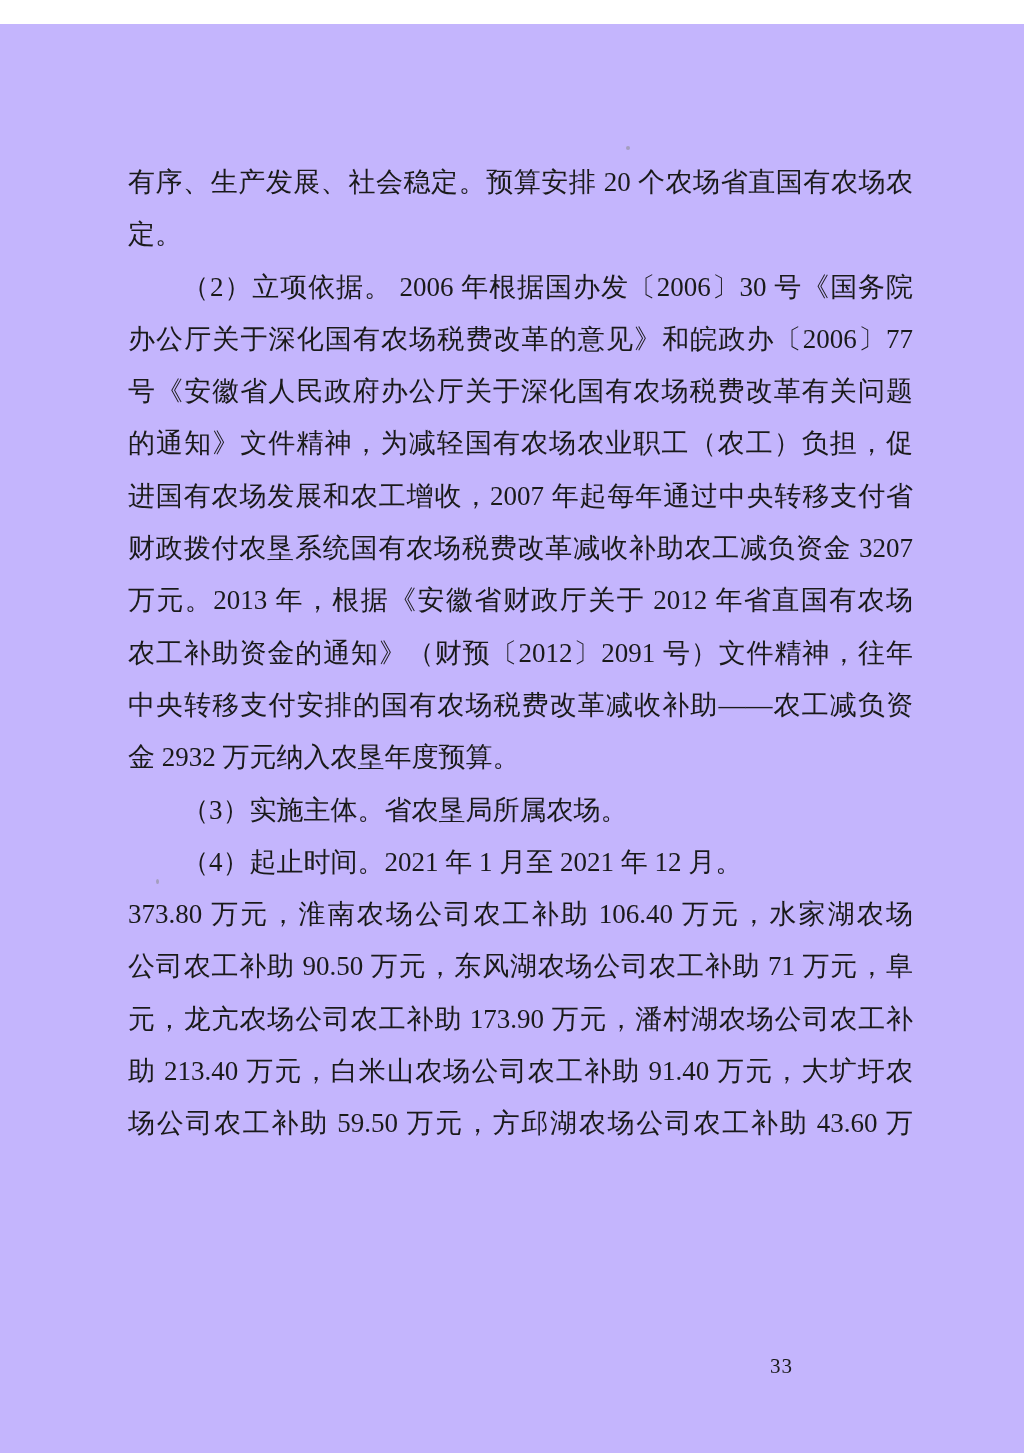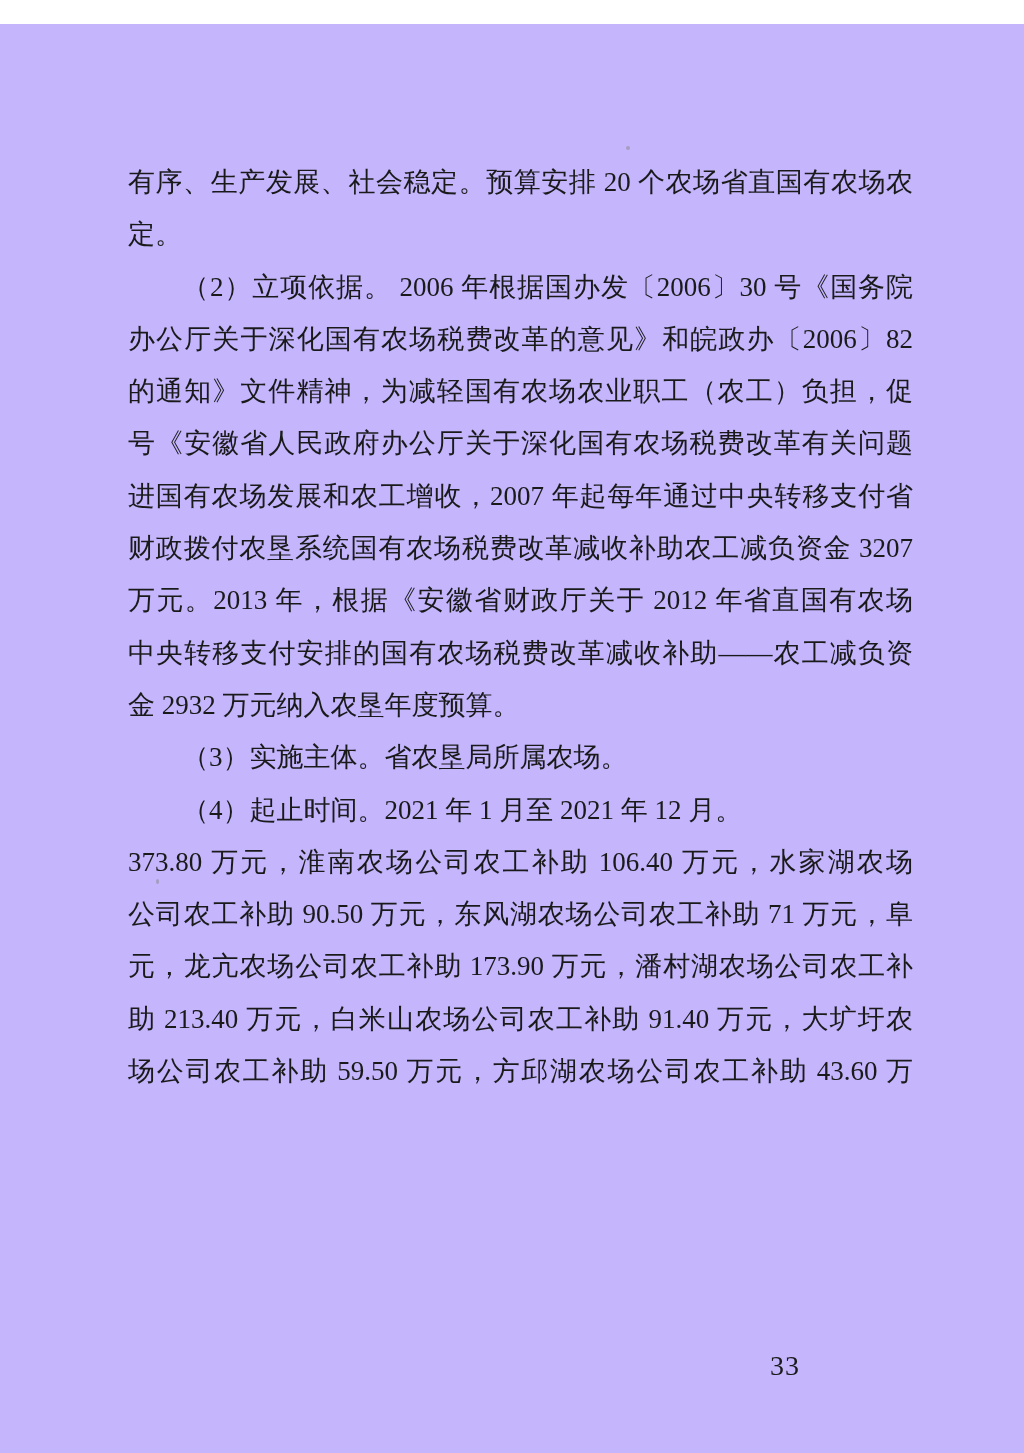--- a/index.html
+++ b/index.html
@@ -35,21 +35,21 @@
     text-align-last: justify;
     text-justify: inter-character;
   }
   .line.ind {
     text-indent: 54px;
   }
   .page-number {
     position: absolute;
     left: 770px;
     top: 1330px;
-    font-size: 28px;
+    font-size: 21px;
     line-height: 24px;
     color: #1a1a1a;
     letter-spacing: 1px;
   }
   .speck {
     position: absolute;
     background: #8a8a8a;
     border-radius: 50%;
     opacity: 0.55;
   }
@@ -57,26 +57,27 @@
   .speck.s2 { left: 156px; top: 855px; width: 3px; height: 5px; }
 </style>
 </head>
 <body>
 
 <div class="sheet" style="background: #c4b5fd; margin-top: 24px;">
   <div class="text-block" style="color: rgb(26, 26, 26);">
       <div class="line j">有序、生产发展、社会稳定。预算安排 20 个农场省直国有农场农</div>
       <div class="line">定。</div>
       <div class="line j ind">（2）立项依据。 2006 年根据国办发〔2006〕30 号《国务院</div>
-      <div class="line j">办公厅关于深化国有农场税费改革的意见》和皖政办〔2006〕82</div>
+      <div class="line j">办公厅关于深化国有农场税费改革的意见》和皖政办〔2006〕77</div>
+      <div class="line j">号《安徽省人民政府办公厅关于深化国有农场税费改革有关问题</div>
       <div class="line j">的通知》文件精神，为减轻国有农场农业职工（农工）负担，促</div>
-      <div class="line j">号《安徽省人民政府办公厅关于深化国有农场税费改革有关问题</div>
       <div class="line j">进国有农场发展和农工增收，2007 年起每年通过中央转移支付省</div>
       <div class="line j">财政拨付农垦系统国有农场税费改革减收补助农工减负资金 3207</div>
       <div class="line j">万元。2013 年，根据《安徽省财政厅关于 2012 年省直国有农场</div>
+      <div class="line j">农工补助资金的通知》（财预〔2012〕2091 号）文件精神，往年</div>
       <div class="line j">中央转移支付安排的国有农场税费改革减收补助——农工减负资</div>
       <div class="line">金 2932 万元纳入农垦年度预算。</div>
       <div class="line ind">（3）实施主体。省农垦局所属农场。</div>
       <div class="line ind">（4）起止时间。2021 年 1 月至 2021 年 12 月。</div>
       <div class="line j">373.80 万元，淮南农场公司农工补助 106.40 万元，水家湖农场</div>
       <div class="line j">公司农工补助 90.50 万元，东风湖农场公司农工补助 71 万元，阜</div>
       <div class="line j">元，龙亢农场公司农工补助 173.90 万元，潘村湖农场公司农工补</div>
       <div class="line j">助 213.40 万元，白米山农场公司农工补助 91.40 万元，大圹圩农</div>
       <div class="line j">场公司农工补助 59.50 万元，方邱湖农场公司农工补助 43.60 万</div>
     </div>

